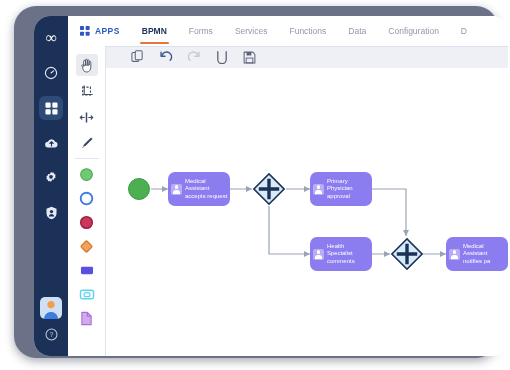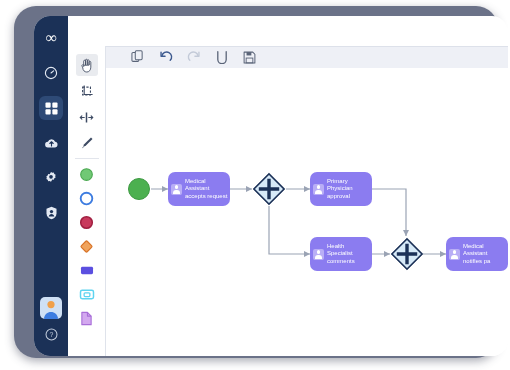--- a/index.html
+++ b/index.html
@@ -255,20 +255,41 @@
       </div>
 
       <div id="rail-help">
         <svg width="13" height="13" viewBox="0 0 14 14">
           <circle cx="7" cy="7" r="5.9" fill="none" stroke="#c3cddd" stroke-width="1.1"></circle>
           <text x="7" y="10" font-family="Liberation Sans, sans-serif" font-size="7.5" fill="#c3cddd" text-anchor="middle">?</text>
         </svg>
       </div>
     </div>
 
+    <div id="top-nav">
+      <div id="apps-group">
+        <span>
+          <svg width="10" height="10" viewBox="0 0 14 14">
+            <rect x="0" y="0" width="5.6" height="5.6" rx="1" fill="#2d58c4"></rect>
+            <rect x="7.9" y="0" width="5.6" height="5.6" rx="1" fill="#2d58c4"></rect>
+            <rect x="0" y="7.9" width="5.6" height="5.6" rx="1" fill="#2d58c4"></rect>
+            <rect x="7.9" y="7.9" width="5.6" height="5.6" rx="1" fill="#2d58c4"></rect>
+          </svg>
+        </span>
+        <span id="apps-label">APPS</span>
+      </div>
+
+      <div class="nav-tab active">BPMN</div>
+      <div class="nav-tab">Forms</div>
+      <div class="nav-tab">Services</div>
+      <div class="nav-tab">Functions</div>
+      <div class="nav-tab">Data</div>
+      <div class="nav-tab">Configuration</div>
+      <div class="nav-tab">D</div>
+    </div>
 
     <div id="toolbar-strip">
       <div id="toolbar-icons">
 
         <div class="tb-icon">
           <svg width="13" height="14" viewBox="0 0 14 15">
             <rect x="1" y="2.6" width="7.4" height="9.6" rx="1.2" fill="none" stroke="#5a6478" stroke-width="1.1"></rect>
             <rect x="4.6" y="0.8" width="7.4" height="9.6" rx="1.2" fill="#eef0f6" stroke="#5a6478" stroke-width="1.1"></rect>
           </svg>
         </div>

